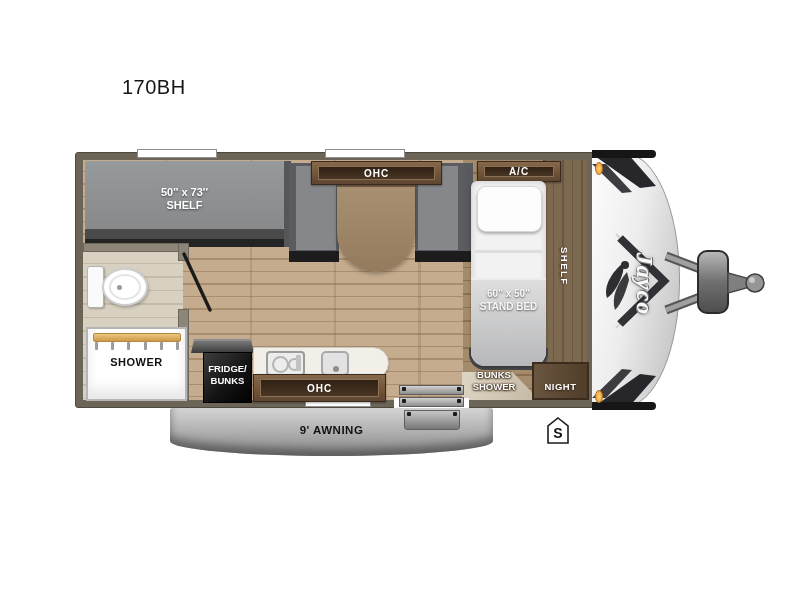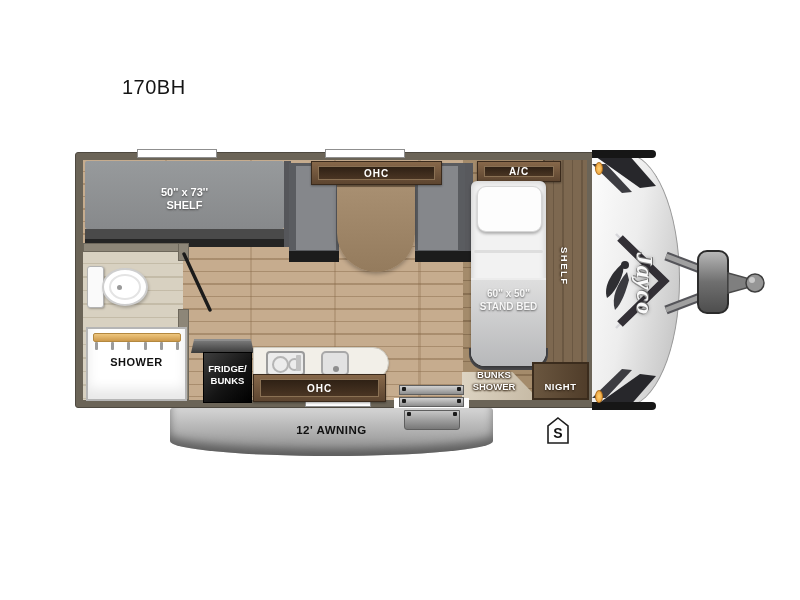--- a/index.html
+++ b/index.html
@@ -257,21 +257,21 @@
     <span class="faucet"></span>
   </div>
   <div class="abs cab cab-kitchen">
     <div class="cab-inner">
       <span class="cab-lbl">OHC</span>
     </div>
   </div>
 
   <div class="abs door-opening"></div>
   <div class="abs awning"></div>
-  <div class="abs awning-label">12' AWNING</div>
+  <div class="abs awning-label">9' AWNING</div>
   <div class="abs step step-1">
     <span class="sdot l"></span>
       <span class="sdot r"></span>
   </div>
   <div class="abs step step-2">
     <span class="sdot l"></span>
       <span class="sdot r"></span>
   </div>
   <div class="abs step step-3">
     <span class="sdot l"></span>

